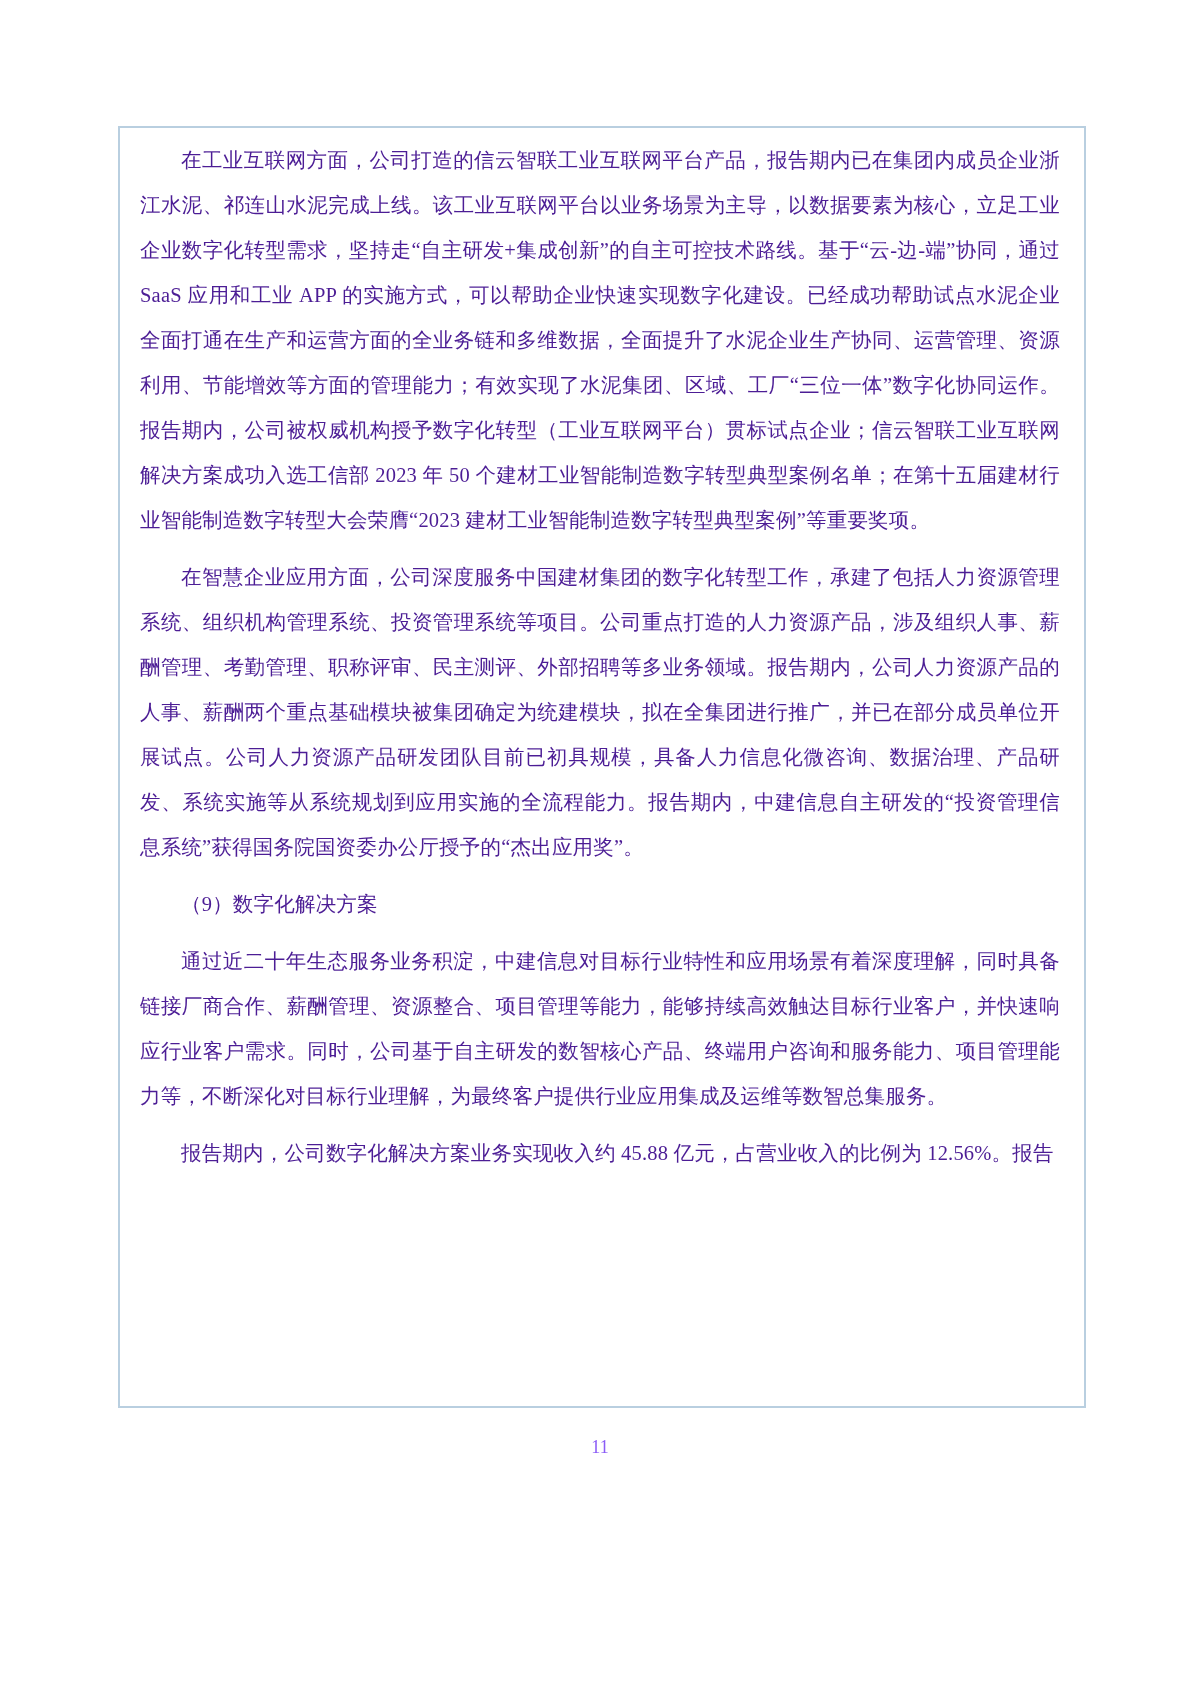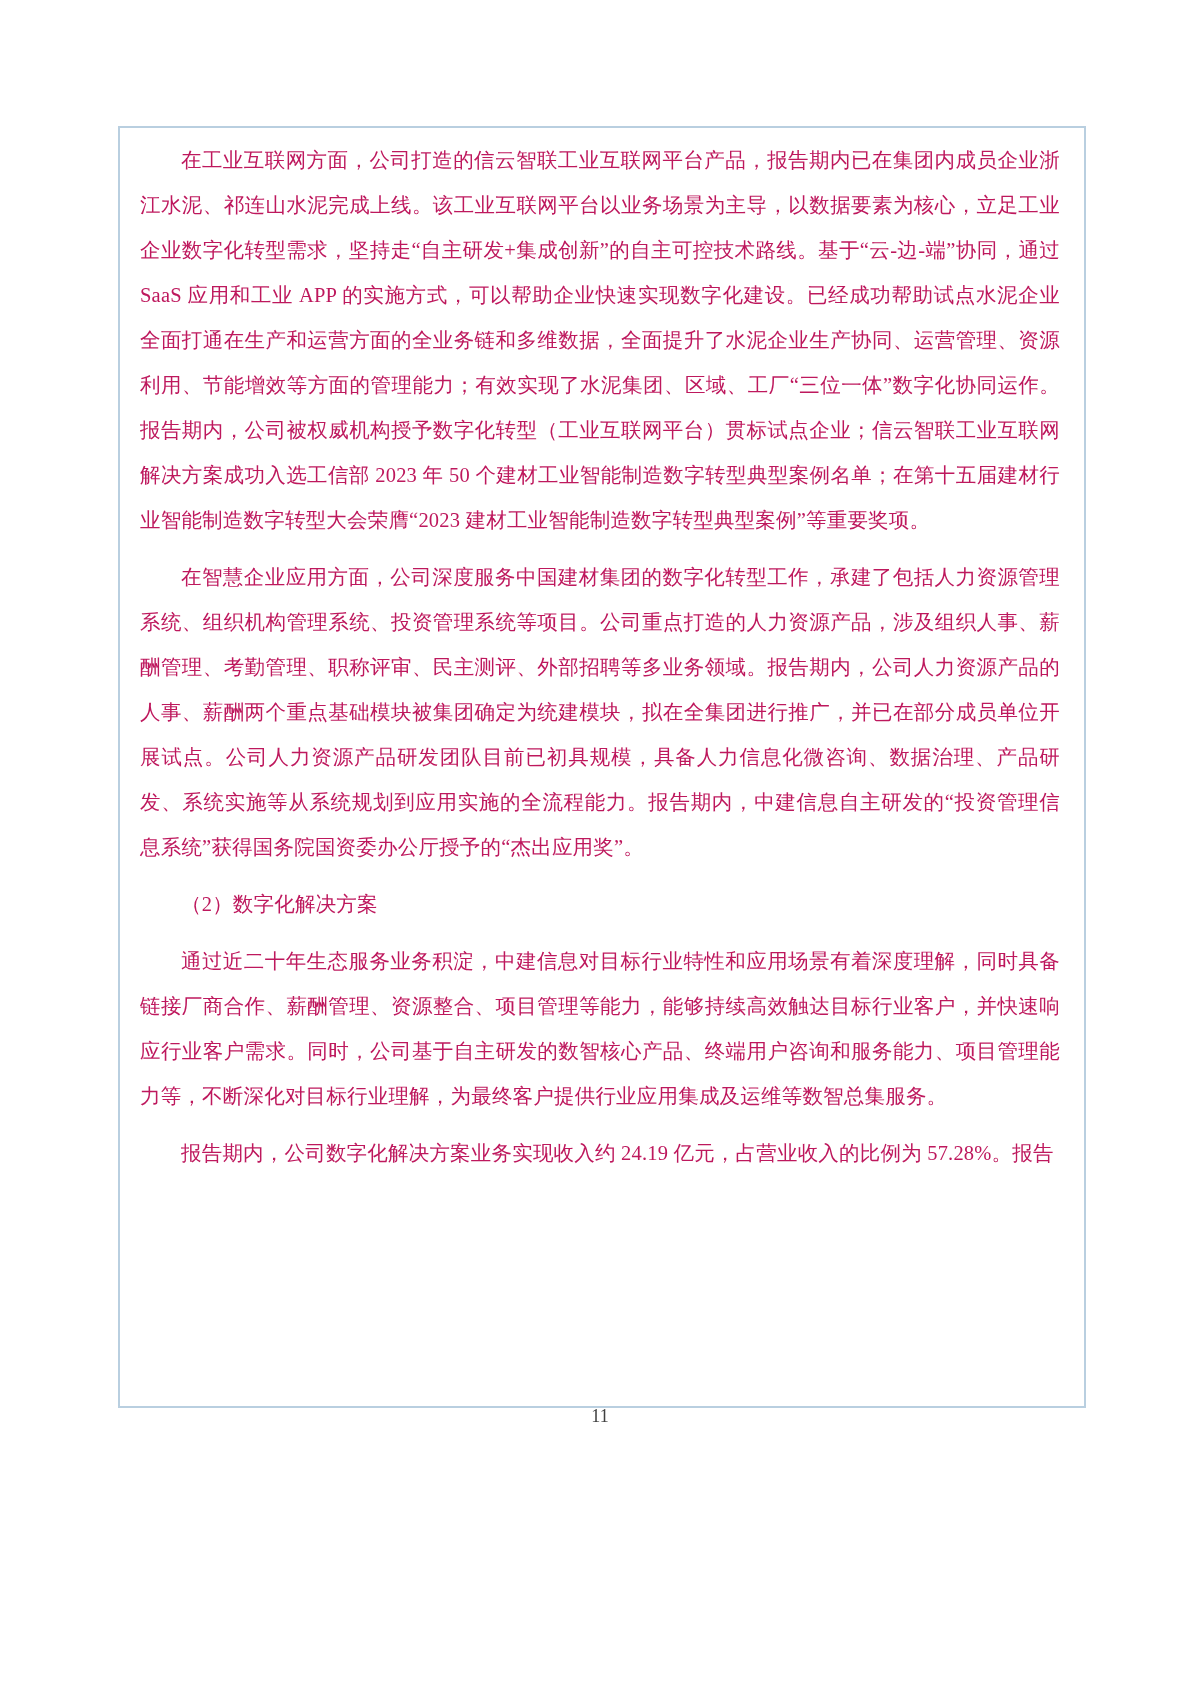--- a/index.html
+++ b/index.html
@@ -34,47 +34,47 @@
   .doc-body {
     position: absolute;
     left: 140px;
     top: 138px;
     width: 920px;
   }
   p.para {
     margin: 0 0 12px 0;
     font-size: 20.5px;
     line-height: 45px;
-    color: #be185d;
+    color: #4c1d95;
     text-align: justify;
     text-justify: inter-ideograph;
     text-indent: 2em;
     letter-spacing: 0.2px;
     word-break: break-all;
   }
   p.para.noindent {
     text-indent: 2em;
   }
   .page-number {
     position: absolute;
     left: 0;
     right: 0;
-    top: 1406px;
+    top: 1437px;
     text-align: center;
     font-size: 18px;
-    color: #404040;
+    color: #8b5cf6;
     font-family: "Liberation Serif", serif;
   }
 </style>
 </head>
 <body>
 
 <div class="page">
   <div class="content-frame"></div>
   <div class="doc-body">
     <p class="para">在工业互联网方面，公司打造的信云智联工业互联网平台产品，报告期内已在集团内成员企业浙江水泥、祁连山水泥完成上线。该工业互联网平台以业务场景为主导，以数据要素为核心，立足工业企业数字化转型需求，坚持走“自主研发+集成创新”的自主可控技术路线。基于“云-边-端”协同，通过 SaaS 应用和工业 APP 的实施方式，可以帮助企业快速实现数字化建设。已经成功帮助试点水泥企业全面打通在生产和运营方面的全业务链和多维数据，全面提升了水泥企业生产协同、运营管理、资源利用、节能增效等方面的管理能力；有效实现了水泥集团、区域、工厂“三位一体”数字化协同运作。报告期内，公司被权威机构授予数字化转型（工业互联网平台）贯标试点企业；信云智联工业互联网解决方案成功入选工信部 2023 年 50 个建材工业智能制造数字转型典型案例名单；在第十五届建材行业智能制造数字转型大会荣膺“2023 建材工业智能制造数字转型典型案例”等重要奖项。</p>
     <p class="para">在智慧企业应用方面，公司深度服务中国建材集团的数字化转型工作，承建了包括人力资源管理系统、组织机构管理系统、投资管理系统等项目。公司重点打造的人力资源产品，涉及组织人事、薪酬管理、考勤管理、职称评审、民主测评、外部招聘等多业务领域。报告期内，公司人力资源产品的人事、薪酬两个重点基础模块被集团确定为统建模块，拟在全集团进行推广，并已在部分成员单位开展试点。公司人力资源产品研发团队目前已初具规模，具备人力信息化微咨询、数据治理、产品研发、系统实施等从系统规划到应用实施的全流程能力。报告期内，中建信息自主研发的“投资管理信息系统”获得国务院国资委办公厅授予的“杰出应用奖”。</p>
-    <p class="para noindent">（2）数字化解决方案</p>
+    <p class="para noindent">（9）数字化解决方案</p>
     <p class="para">通过近二十年生态服务业务积淀，中建信息对目标行业特性和应用场景有着深度理解，同时具备链接厂商合作、薪酬管理、资源整合、项目管理等能力，能够持续高效触达目标行业客户，并快速响应行业客户需求。同时，公司基于自主研发的数智核心产品、终端用户咨询和服务能力、项目管理能力等，不断深化对目标行业理解，为最终客户提供行业应用集成及运维等数智总集服务。</p>
-    <p class="para">报告期内，公司数字化解决方案业务实现收入约 24.19 亿元，占营业收入的比例为 57.28%。报告</p>
+    <p class="para">报告期内，公司数字化解决方案业务实现收入约 45.88 亿元，占营业收入的比例为 12.56%。报告</p>
   </div>
   <div class="page-number">11</div>
 </div>
 
 </body></html>

